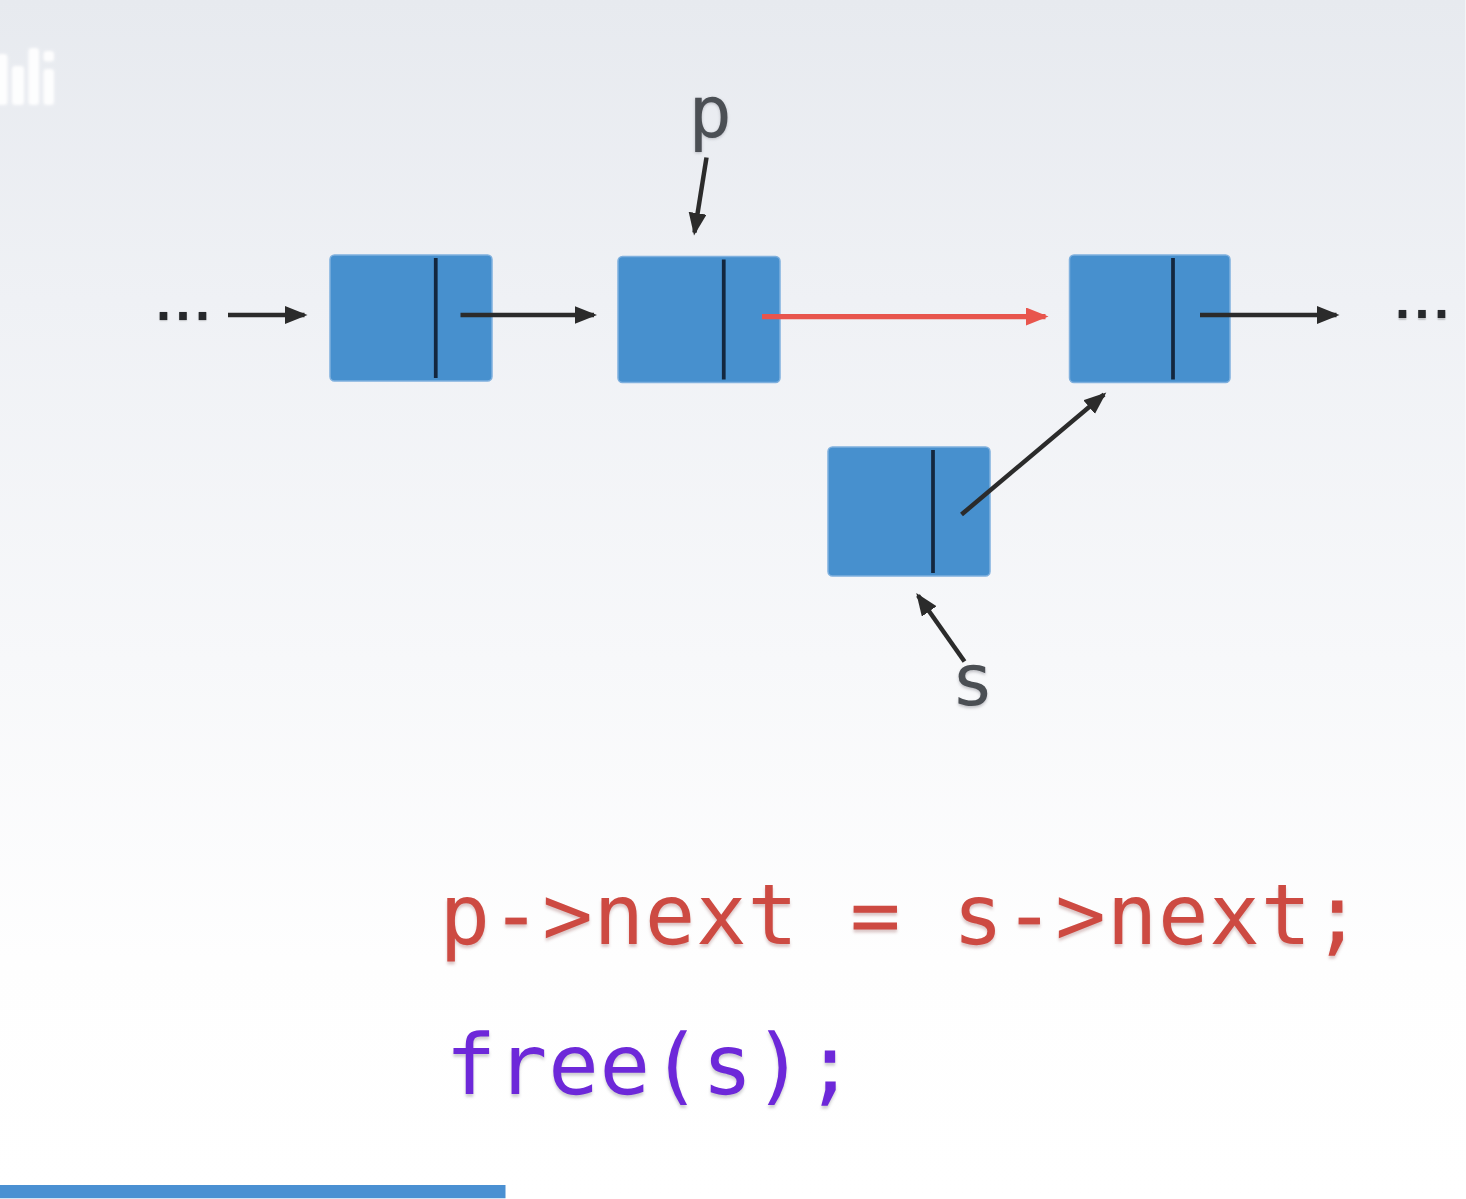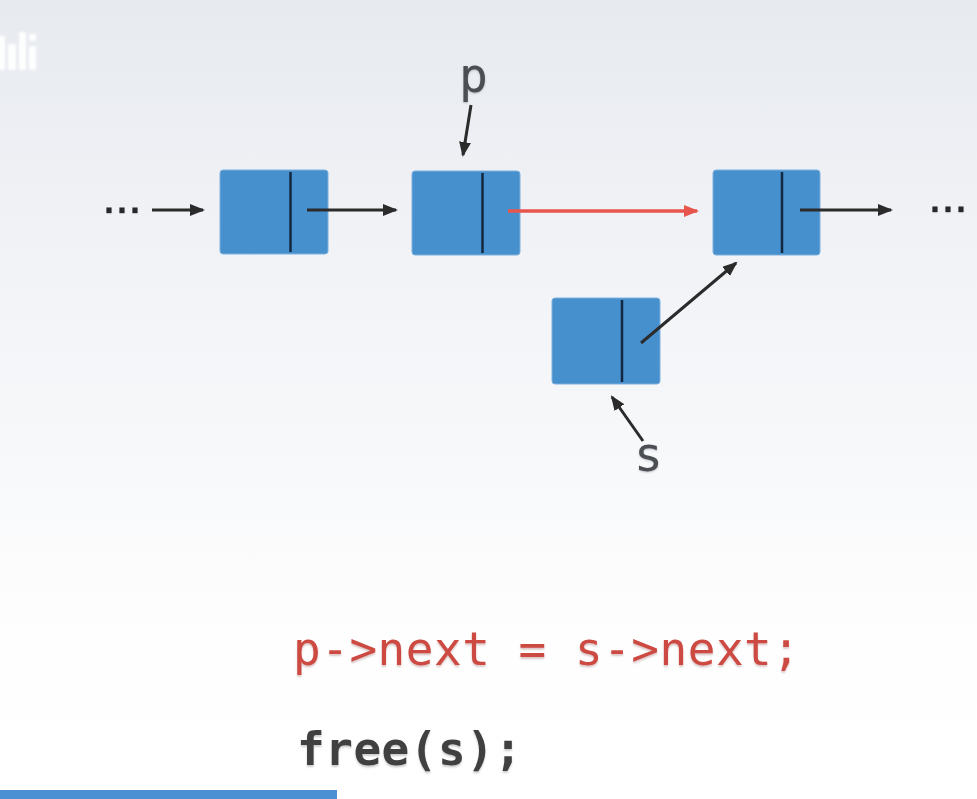--- a/index.html
+++ b/index.html
@@ -14,24 +14,24 @@
     font-size:48px;color:#4b4f54;font-weight:500;
     text-shadow:0 1px 2px rgba(90,90,100,.35);
     user-select:none;
   }
   .ellipsis{
     font-family:"Liberation Sans","DejaVu Sans",sans-serif;
     font-weight:bold;font-size:36px;color:#26282b;letter-spacing:3px;
     text-shadow:0 1px 1px rgba(0,0,0,.2);
   }
   .code-line{
-    font-size:46px;letter-spacing:.5px;white-space:pre;margin-top:44px;
+    font-size:56px;letter-spacing:.5px;white-space:pre;
   }
   .code-red{color:#cd4a42;text-shadow:0 2px 2px rgba(120,40,40,.25);}
-  .code-dark{color:#404040;text-shadow:0 2px 2px rgba(60,60,70,.25);font-weight:bold;}
+  .code-dark{color:#6d28d9;text-shadow:0 2px 2px rgba(60,60,70,.25);}
   #watermark{filter:blur(1.2px);opacity:.95;}
   #video-progress-track{
     left:0;bottom:0;width:977px;height:9px;background:transparent;
   }
   #video-progress-fill{
     left:0;bottom:0;height:9px;width:337px;background:#4a90d2;
   }
 </style>
 </head>
 <body>

